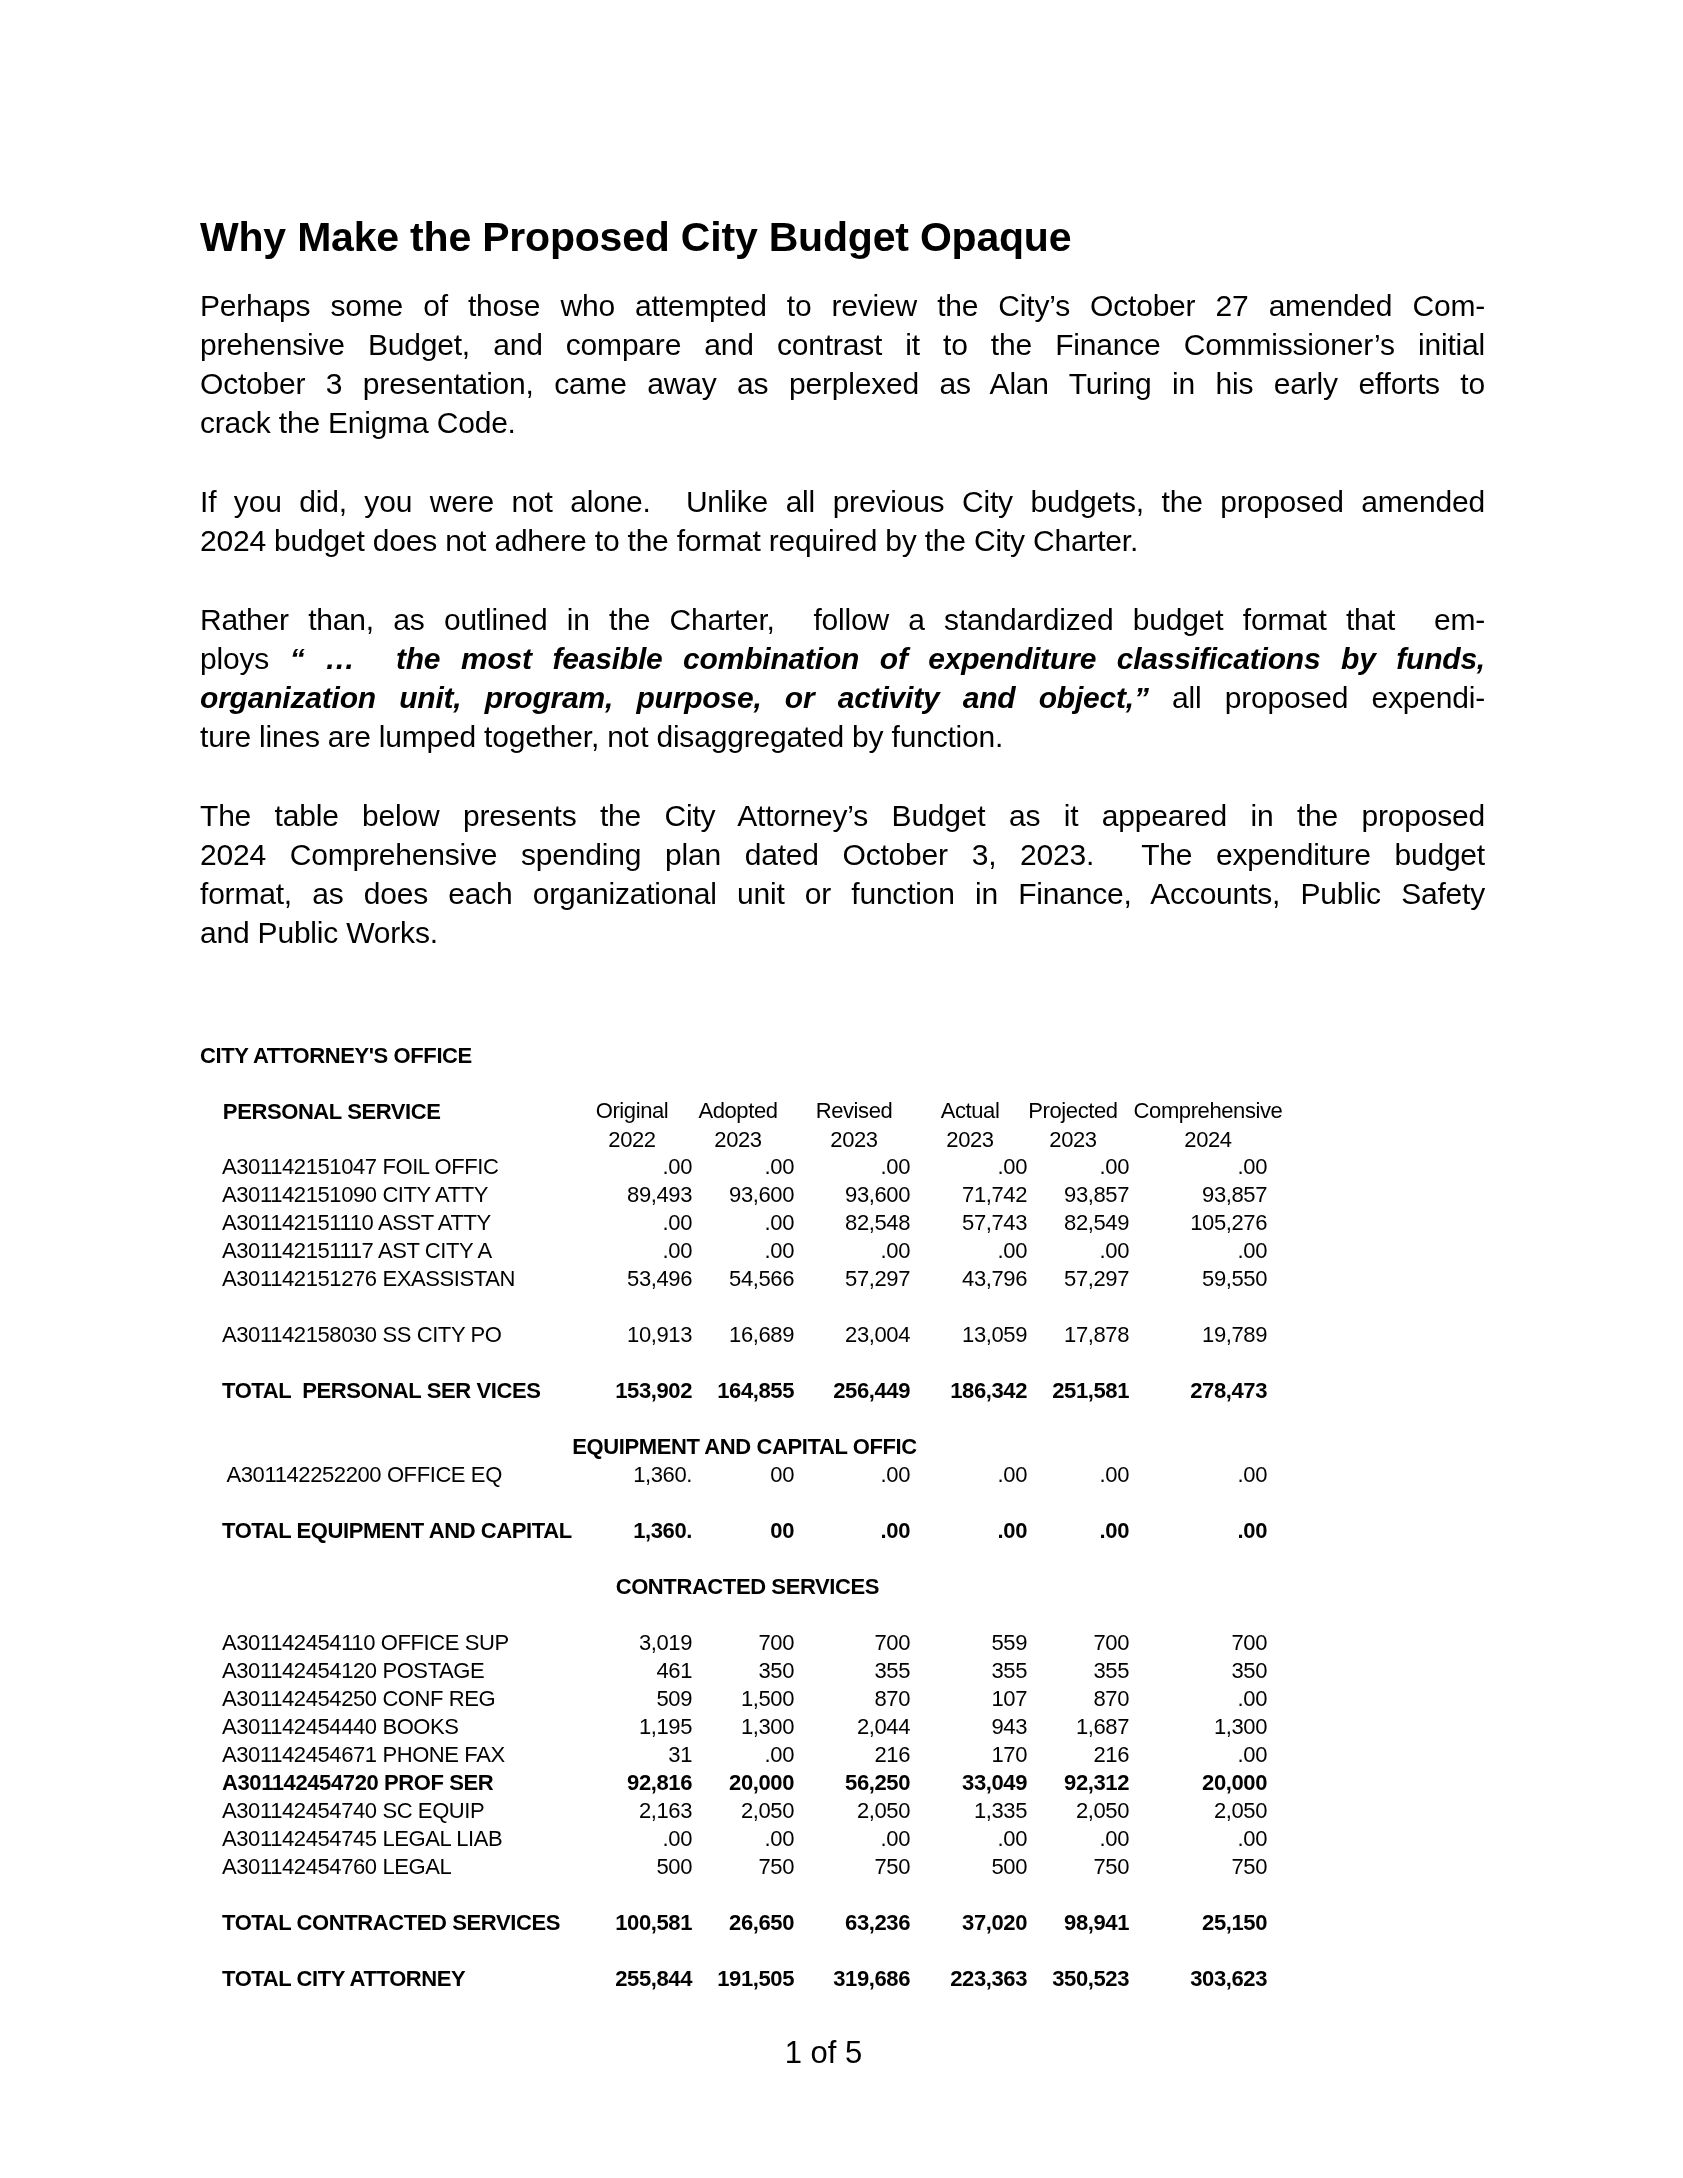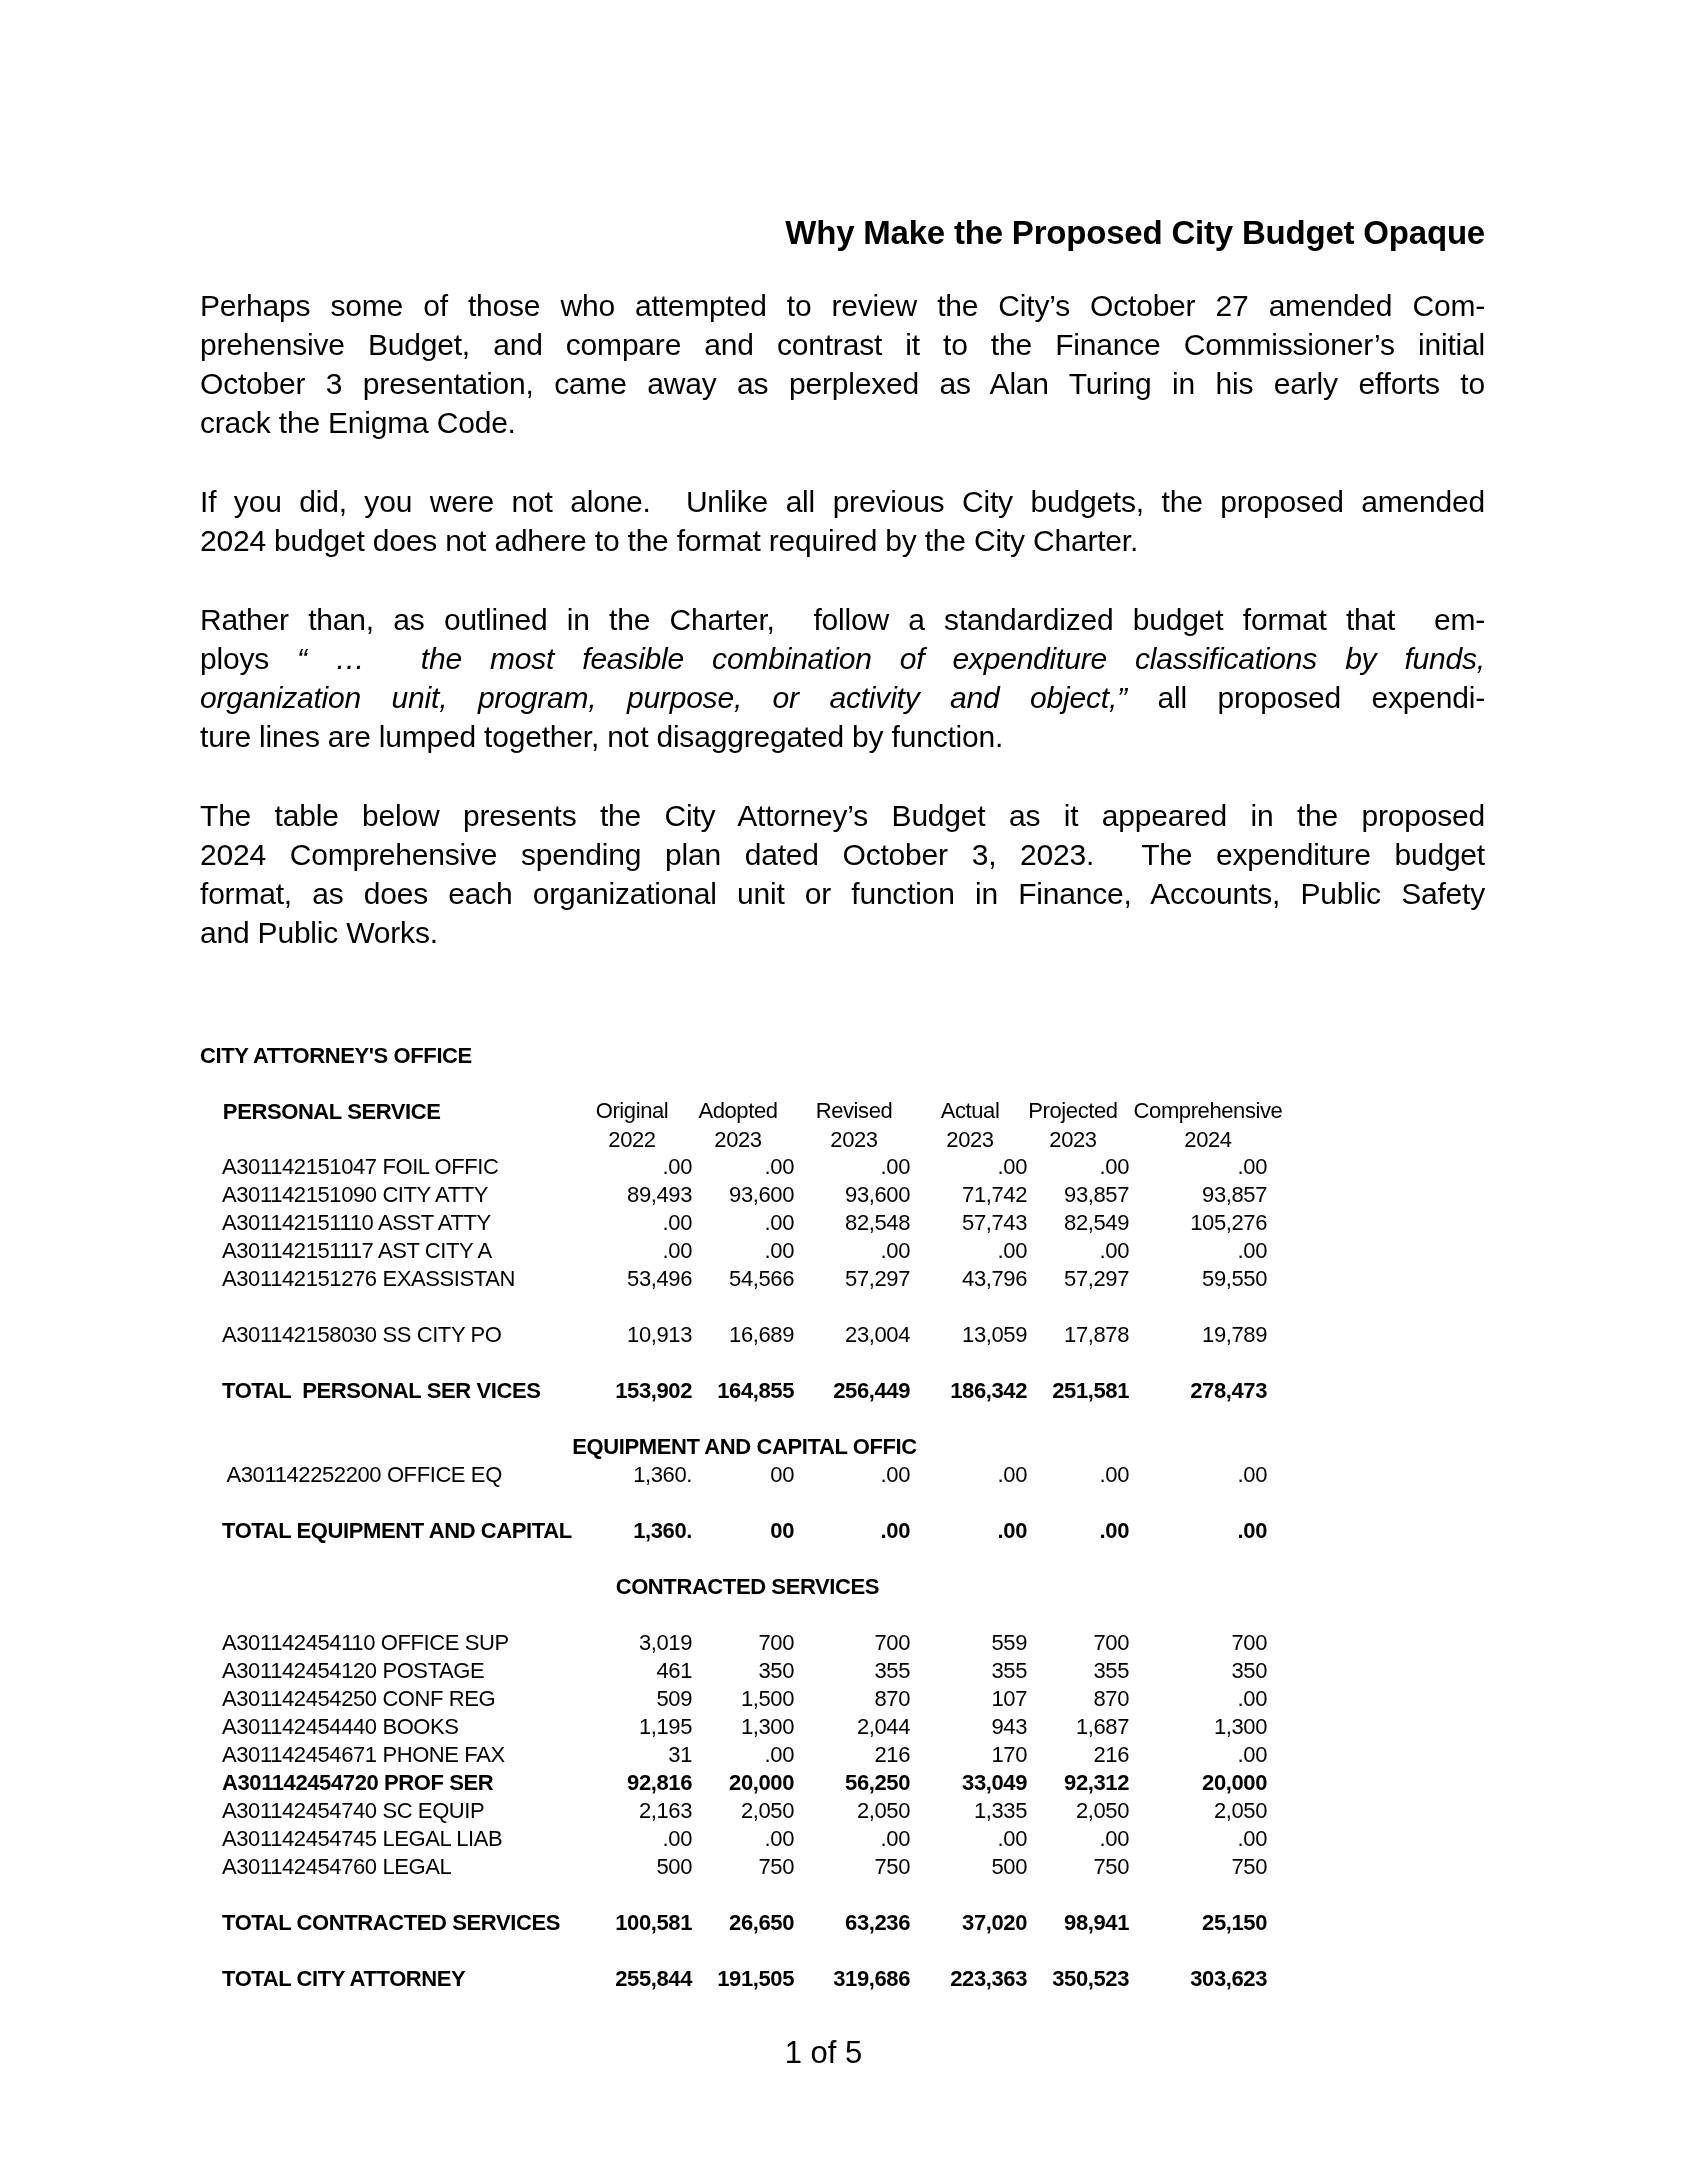--- a/index.html
+++ b/index.html
@@ -4,32 +4,32 @@
 <style>
   html, body { margin:0; padding:0; }
   body {
     width:1683px; height:2178px;
     background:#ffffff; color:#000;
     font-family:"Liberation Sans", sans-serif;
     position:relative; overflow:hidden;
   }
   .doc-title {
     position:absolute; top:214px; left:200px; width:1285px;
-    text-align:right; font-weight:bold; font-size:33px; letter-spacing:-0.2px;
+    text-align:left; font-weight:bold; font-size:41px; letter-spacing:-0.2px;
     white-space:nowrap;
   }
   #paras {
     position:absolute; left:200px; top:286px; width:1285px;
     font-size:30px; letter-spacing:-0.2px;
   }
   .para { margin:0 0 40px 0; }
   .pline { height:39px; line-height:39px; overflow:hidden; }
   .pline.j { text-align:justify; text-align-last:justify; }
   .pline.last { text-align:left; }
-  .em { font-weight:normal; font-style:italic; }
+  .em { font-weight:bold; font-style:italic; }
 
   #budget-table {
     position:absolute; left:200px; top:1042px; width:1089px;
     font-size:22px; letter-spacing:-0.4px;
   }
   .hrow { position:absolute; left:0; height:28px; line-height:28px; white-space:pre; }
   .hrow.bold, .b { font-weight:bold; }
   .cspan { position:absolute; transform:translateX(-50%); white-space:nowrap; }
   #rows { position:absolute; left:0; top:111px; width:1089px; }
   .trow { display:flex; height:28px; line-height:28px;justify-content:center; }

